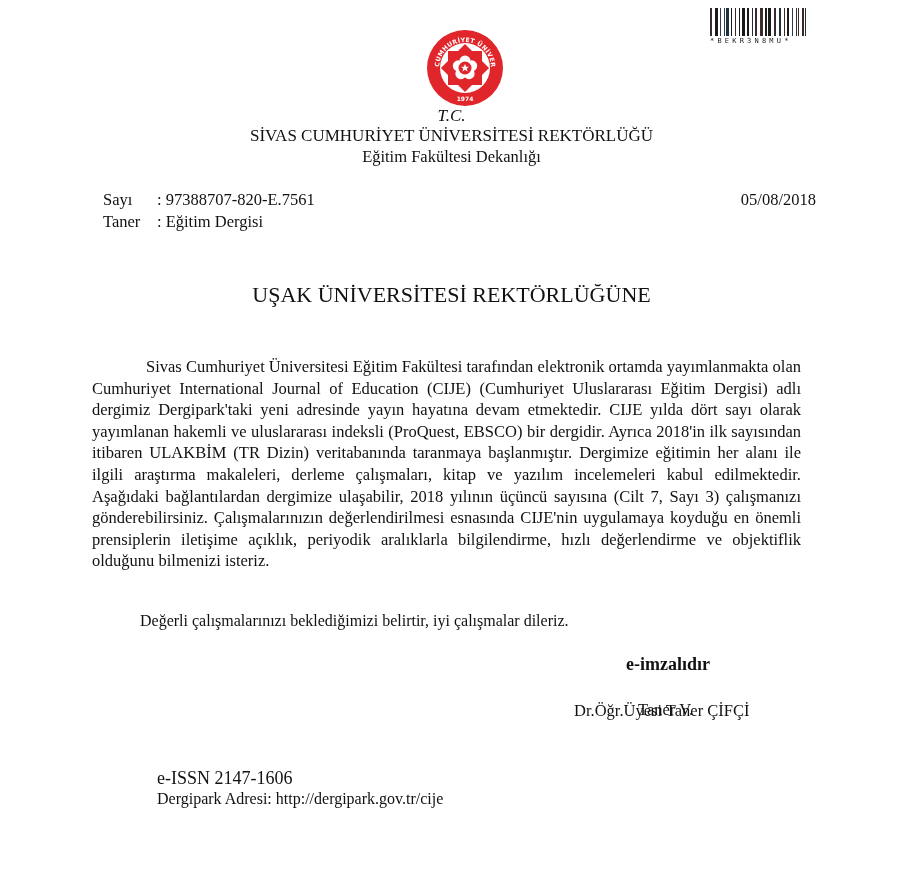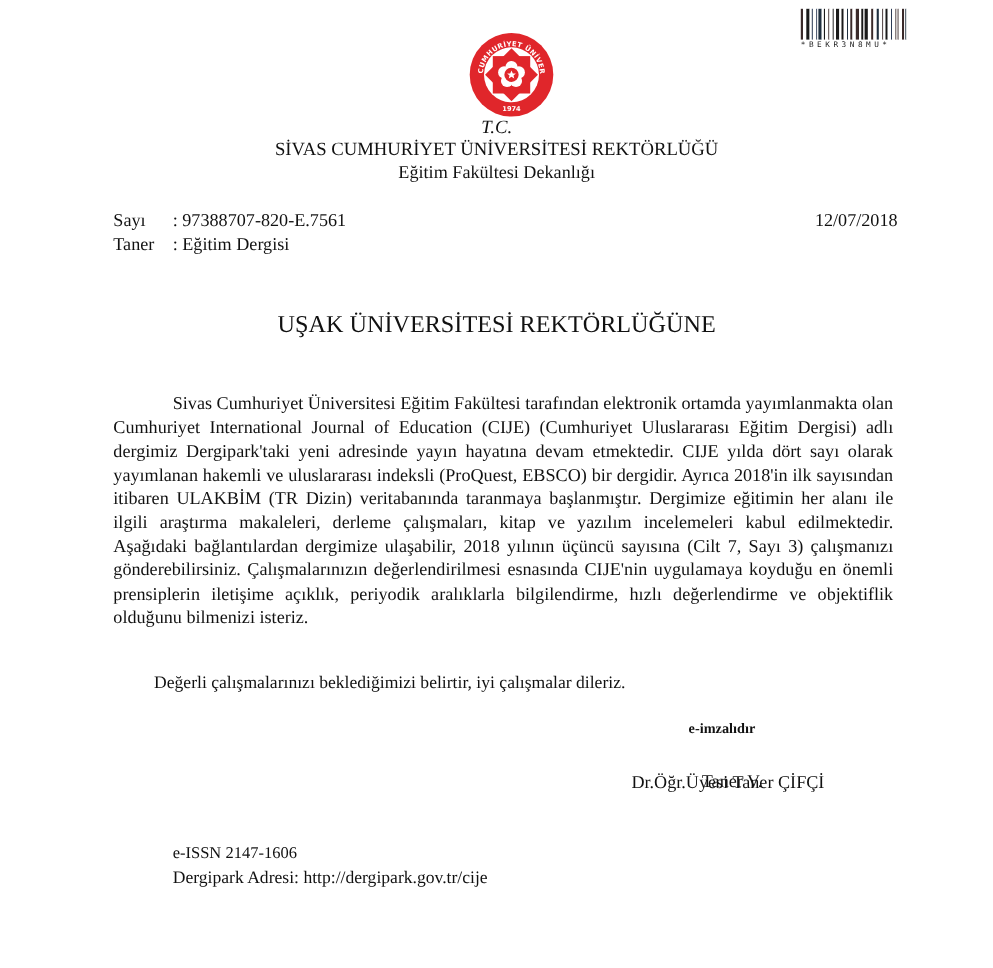--- a/index.html
+++ b/index.html
@@ -1,39 +1,39 @@
 <!DOCTYPE html>
 <html><head>
 <meta charset="utf-8">
 <style>
   html, body { margin: 0; padding: 0; background: #ffffff; }
   body { width: 903px; height: 880px; position: relative; overflow: hidden;
          font-family: "Liberation Serif", "DejaVu Serif", serif; color: #111; }
   .abs { position: absolute; }
-  #barcode { left: 728px; top: 8px; width: 128px; height: 36px; }
+  #barcode { left: 710px; top: 8px; width: 128px; height: 36px; }
   #barcode-bars { display: flex; height: 28px; gap: 0; }
   #barcode-bars span { display: block; height: 100%; }
   #barcode-text { font-family: "DejaVu Sans Mono", monospace; font-size: 7px; letter-spacing: 3.2px;
                   margin-top: 1px; white-space: nowrap; color: #222; }
   #logo { left: 426px; top: 29px; width: 78px; height: 78px; }
   .center { left: 0; width: 903px; text-align: center; }
   #tc { top: 106px; font-size: 17px; font-style: italic; }
   #univ { top: 126px; font-size: 17px; }
   #faculty { top: 147px; font-size: 16.5px; }
   .meta-label { left: 103px; font-size: 16.5px; }
   .meta-value { left: 157px; font-size: 16.5px; }
   #date { right: 87px; top: 190px; font-size: 16.5px; }
   #recipient { top: 282px; font-size: 22px; }
-  #body-para { left: 103px; width: 709px; top: 356px; font-size: 16.5px; line-height: 21.6px;
+  #body-para { left: 92px; width: 709px; top: 356px; font-size: 16.5px; line-height: 21.6px;
                text-align: justify; text-indent: 54px; margin: 0; }
   #closing { left: 140px; top: 612px; font-size: 16px; }
-  #sig-esig { left: 626px; top: 654px; font-size: 13px; font-weight: bold; }
+  #sig-esig { left: 626px; top: 654px; font-size: 18px; font-weight: bold; }
   #sig-name { left: 574px; top: 677px; font-size: 16.5px; margin-top: 24px; }
   #sig-title { left: 638px; top: 700px; font-size: 16.5px; }
-  #issn { left: 157px; top: 768px; font-size: 15px; }
+  #issn { left: 157px; top: 768px; font-size: 18px; }
   #address { left: 157px; top: 790px; font-size: 16px; }
 </style>
 </head>
 <body>
 
 <div id="barcode" class="abs">
   <div id="barcode-bars">
       <span style="width: 2px; background: rgb(58, 42, 42);"></span>
       <span style="width: 3px; background: rgb(255, 255, 255);"></span>
       <span style="width: 3px; background: rgb(26, 26, 26);"></span>
@@ -114,21 +114,21 @@
 </div>
 
 <div id="tc" class="abs center">T.C.</div>
 <div id="univ" class="abs center">SİVAS CUMHURİYET ÜNİVERSİTESİ REKTÖRLÜĞÜ</div>
 <div id="faculty" class="abs center">Eğitim Fakültesi Dekanlığı</div>
 
 <div class="abs meta-label" style="top:190px">Sayı</div>
 <div class="abs meta-value" style="top:190px">: 97388707-820-E.7561</div>
 <div class="abs meta-label" style="top:212px">Taner</div>
 <div class="abs meta-value" style="top:212px">: Eğitim Dergisi</div>
-<div id="date" class="abs">12/07/2018</div>
+<div id="date" class="abs">05/08/2018</div>
 
 <div id="recipient" class="abs center">UŞAK ÜNİVERSİTESİ REKTÖRLÜĞÜNE</div>
 
 <p id="body-para" class="abs">Sivas Cumhuriyet Üniversitesi Eğitim Fakültesi tarafından elektronik ortamda yayımlanmakta olan Cumhuriyet International Journal of Education (CIJE) (Cumhuriyet Uluslararası Eğitim Dergisi) adlı dergimiz Dergipark'taki yeni adresinde yayın hayatına devam etmektedir. CIJE yılda dört sayı olarak yayımlanan hakemli ve uluslararası indeksli (ProQuest, EBSCO) bir dergidir. Ayrıca 2018'in ilk sayısından itibaren ULAKBİM (TR Dizin) veritabanında taranmaya başlanmıştır. Dergimize eğitimin her alanı ile ilgili araştırma makaleleri, derleme çalışmaları, kitap ve yazılım incelemeleri kabul edilmektedir. Aşağıdaki bağlantılardan dergimize ulaşabilir, 2018 yılının üçüncü sayısına (Cilt 7, Sayı 3) çalışmanızı gönderebilirsiniz. Çalışmalarınızın değerlendirilmesi esnasında CIJE'nin uygulamaya koyduğu en önemli prensiplerin iletişime açıklık, periyodik aralıklarla bilgilendirme, hızlı değerlendirme ve objektiflik olduğunu bilmenizi isteriz.</p>
 
 <div id="closing" class="abs">Değerli çalışmalarınızı beklediğimizi belirtir, iyi çalışmalar dileriz.</div>
 
 <div id="sig-esig" class="abs">e-imzalıdır</div>
 <div id="sig-name" class="abs">Dr.Öğr.Üyesi Taner ÇİFÇİ</div>
 <div id="sig-title" class="abs">Taner V.</div>

